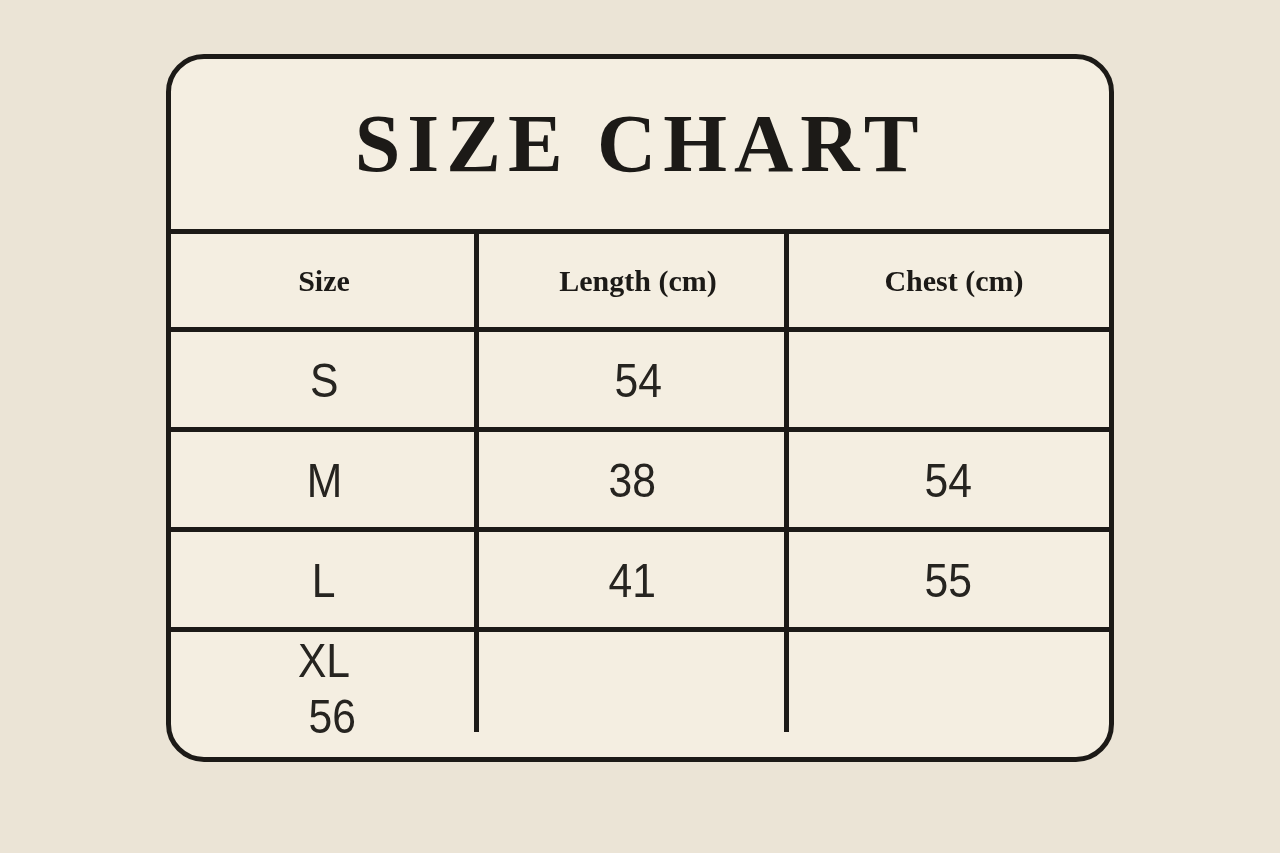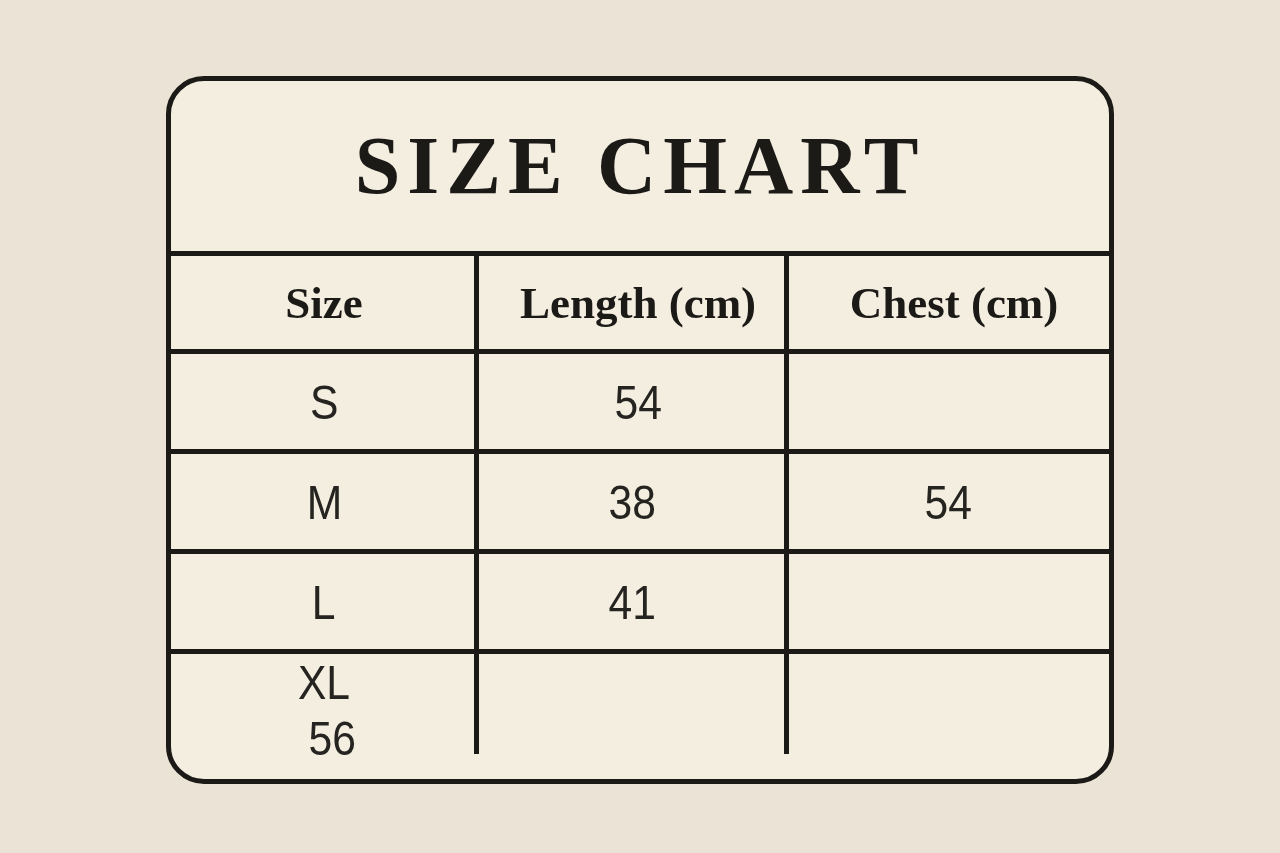--- a/index.html
+++ b/index.html
@@ -11,21 +11,21 @@
     height: 853px;
     background: #ebe4d6;
     font-family: "Liberation Serif", serif;
     color: #211e1a;
     position: relative;
     overflow: hidden;
   }
   .card {
     position: absolute;
     left: 166px;
-    top: 76px;
+    top: 54px;
     width: 948px;
     height: 708px;
     box-sizing: border-box;
     border: 5px solid #1c1a17;
     border-radius: 38px;
     background: #f4eee1;
   }
   .title-section {
     height: 170px;
     display: flex;
@@ -63,21 +63,21 @@
     align-items: center;
     justify-content: center;
     box-sizing: border-box;
   }
   .col-1 { width: 306px; }
   .col-2 { width: 310px; }
   .col-3 { width: 322px; }
   .header-cell span {
     font-family: "Liberation Serif", serif;
     font-weight: 700;
-    font-size: 45px;
+    font-size: 30px;
     color: #1c1a17;
     white-space: nowrap;
   }
   .data-cell span {
     display: inline-block;
     font-family: "Liberation Sans", sans-serif;
     font-weight: 400;
     font-size: 49px;
     color: #262420;
     transform: scaleX(0.87);
@@ -135,20 +135,23 @@
     </div>
   </div>
 
   <div class="row data-row">
     <div class="cell data-cell col-1">
       <span>L</span>
     </div>
     <div class="cell data-cell col-2">
       <span>41</span>
     </div>
+    <div class="cell data-cell col-3">
+      <span>55</span>
+    </div>
   </div>
 
   <div class="row data-row last">
     <div class="cell data-cell col-1">
       <span>XL</span>
     </div>
     <div class="cell data-cell col-3">
       <span>56</span>
     </div>
   </div>

